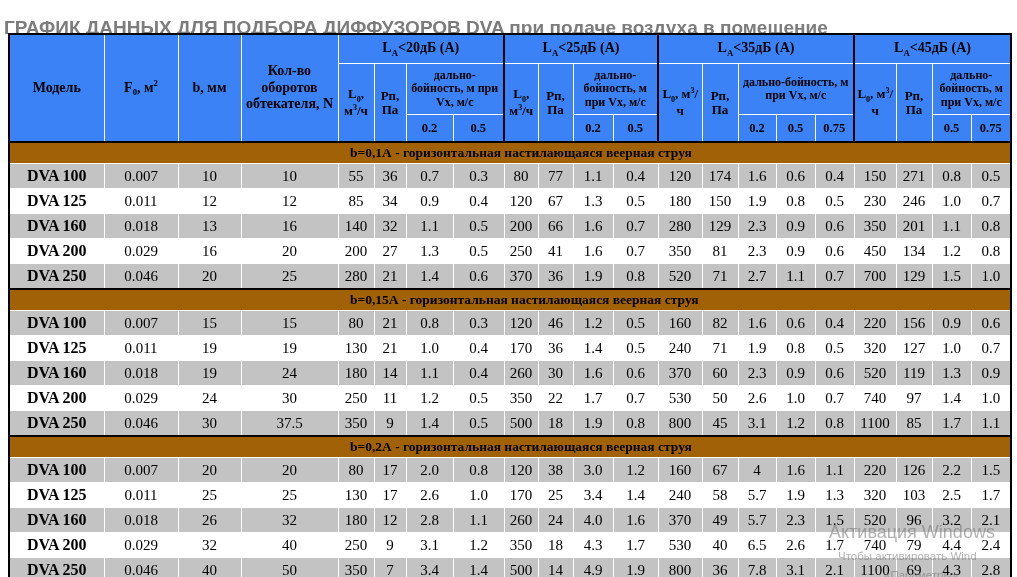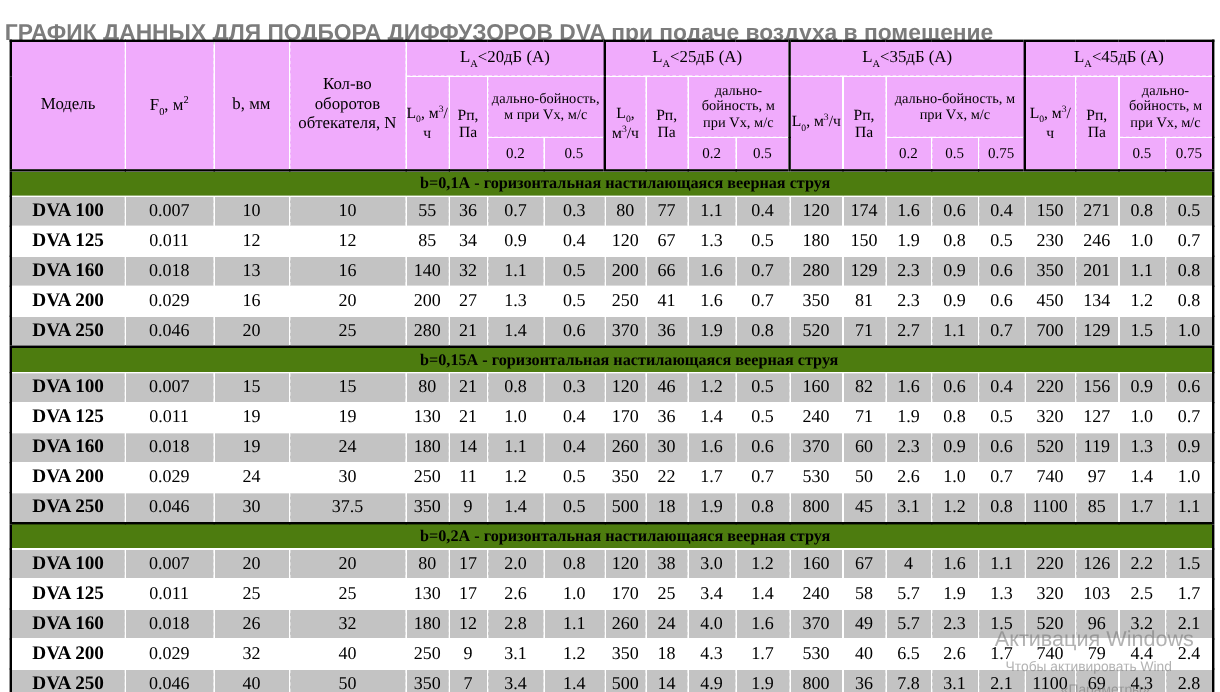--- a/index.html
+++ b/index.html
@@ -14,39 +14,39 @@
   }
   table.data{
     position:absolute;left:8px;top:33px;
     border-collapse:collapse;table-layout:fixed;
     border:2px solid #000;
   }
   th,td{
     padding:0;text-align:center;vertical-align:middle;overflow:hidden;
     border-left:1px dashed #fff;
   }
-  thead th{background:#f0abfc;font-weight:normal;}
+  thead th{background:#3b82f6;font-weight:bold;}
   thead tr.r1 th{height:28px;font-size:14px;}
   thead tr.r2 th{height:50px;border-top:1px dashed #fff;}
   thead tr.r3 th{height:26px;border-top:1px dashed #fff;}
   th.hm{font-size:17px;}
   th.hs{font-size:11px;line-height:1.2;}
   th.hg{font-size:13.5px;}
   th.hsub{font-size:13px;line-height:1.05;}
   th.hrange{font-size:12px;line-height:1.1;padding:0 2px;margin-left:36px;}
   th.hv{font-size:12.5px;}
   .bsep{border-left:2px solid #000 !important;}
   sub{font-size:0.62em;}
   sup{font-size:0.62em;}
   tbody td{font-size:15px;height:24px;border-top:1px solid #fff;}
   tbody tr.gray td{background:#c3c3c3;}
   tbody tr.white td{background:#ffffff;}
   tbody td.model{font-weight:bold;font-size:16px;}
   tbody td.section{
-    background:#4d7c0f;text-align:left;padding-left:340px;
+    background:#a16207;text-align:left;padding-left:340px;
     font-weight:bold;font-size:13.5px;height:20px;
     border-top:2px solid #000;border-left:none;
   }
   .watermark{
     position:absolute;z-index:5;
     font-family:"Liberation Sans","DejaVu Sans",sans-serif;
     color:rgba(115,115,115,0.55);white-space:nowrap;pointer-events:none;
   }
   .wm1{left:829px;top:522px;font-size:18px;}
   .wm2{left:838px;top:550px;font-size:11.5px;}

